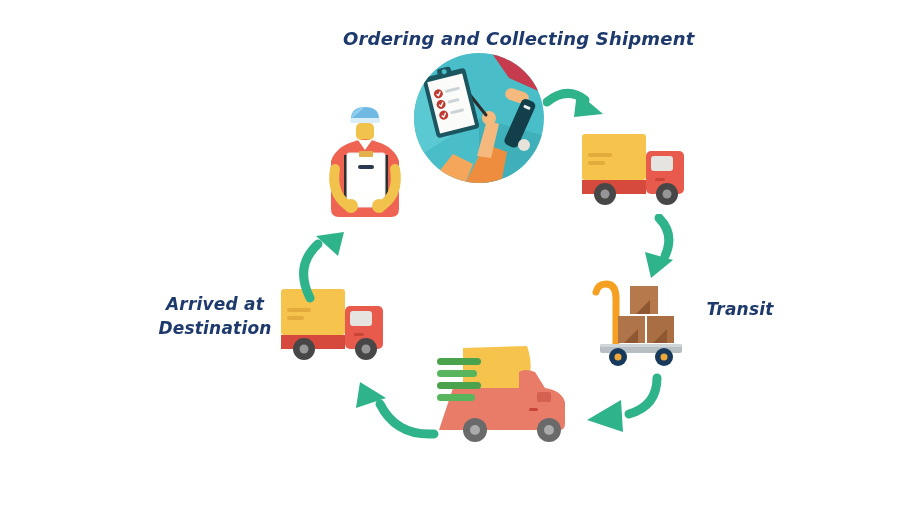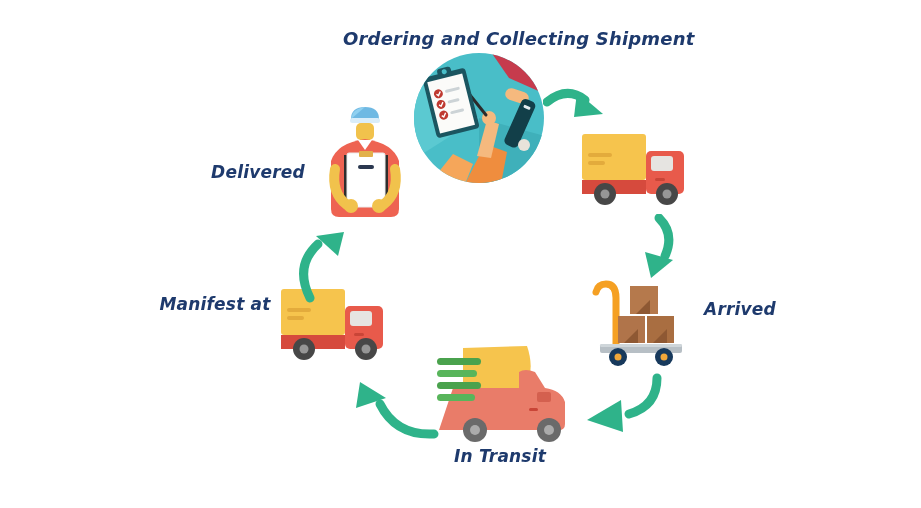--- a/index.html
+++ b/index.html
@@ -104,21 +104,21 @@
     <polygon points="65,71 79,57 79,71" fill="#8e5833"></polygon>
     <rect x="12" y="72" width="82" height="9" rx="2" fill="#b7bfc5"></rect>
     <rect x="12" y="72" width="82" height="3" rx="1.5" fill="#cfd6da"></rect>
     <circle cx="30" cy="85" r="9" fill="#17395c"></circle>
       <circle cx="30" cy="85" r="3.5" fill="#f0a73a"></circle>
     <circle cx="76" cy="85" r="9" fill="#17395c"></circle>
       <circle cx="76" cy="85" r="3.5" fill="#f0a73a"></circle>
   </svg>
 
   <div class="stage-label center" style="left:630px;top:297px;width:130px;">
-    <span>Arrived</span>
+    <span>Transit</span>
   </div>
 
   <svg class="illus" style="left:536px;top:372px;" width="86" height="62" viewBox="0 0 86 62">
     <path d="M76,6 Q76,34 48,42" stroke="#2fb38a" stroke-width="9" fill="none" stroke-linecap="round"></path>
     <polygon points="40,28 42,60 6,48" fill="#2fb38a"></polygon>
   </svg>
 
   <svg class="illus" style="left:388px;top:342px;" width="142" height="100" viewBox="0 0 142 100">
     <path d="M30,6 L94,4 Q103,30 90,50 Q70,58 30,56 Z" fill="#f6c44d"></path>
     <path d="M6,88 L20,46 L86,46 L86,30 Q92,26 102,30 L112,46 Q128,48 132,60 L132,82 Q132,88 126,88 Z" fill="#e97c69"></path>
@@ -127,21 +127,20 @@
     <rect x="4" y="16" width="44" height="7" rx="3.5" fill="#4aa24d"></rect>
     <rect x="4" y="28" width="40" height="7" rx="3.5" fill="#58b55b"></rect>
     <rect x="4" y="40" width="44" height="7" rx="3.5" fill="#4aa24d"></rect>
     <rect x="4" y="52" width="38" height="7" rx="3.5" fill="#58b55b"></rect>
     <circle cx="42" cy="88" r="12" fill="#6a6a6a"></circle>
       <circle cx="42" cy="88" r="5" fill="#ababab"></circle>
     <circle cx="116" cy="88" r="12" fill="#6a6a6a"></circle>
       <circle cx="116" cy="88" r="5" fill="#ababab"></circle>
   </svg>
 
-  <div class="stage-label center" style="left:390px;top:444px;width:130px;">In Transit</div>
 
   <svg class="illus" style="left:303px;top:370px;" width="94" height="72" viewBox="0 0 94 72">
     <path d="M86,64 Q48,66 32,34" stroke="#2fb38a" stroke-width="9" fill="none" stroke-linecap="round"></path>
     <polygon points="12,12 8,38 38,28" fill="#2fb38a"></polygon>
   </svg>
 
   <svg class="illus" style="left:233px;top:286px;" width="108" height="78" viewBox="0 0 108 78">
     <rect x="3" y="3" width="64" height="46" rx="3" fill="#f6c44d"></rect>
     <rect x="9" y="22" width="24" height="4" rx="2" fill="#e3ab3c"></rect>
     <rect x="9" y="30" width="17" height="4" rx="2" fill="#e3ab3c"></rect>
@@ -149,21 +148,22 @@
     <rect x="67" y="20" width="38" height="43" rx="5" fill="#e85a4b"></rect>
     <rect x="72" y="25" width="22" height="15" rx="3" fill="#e6e4e1"></rect>
     <rect x="76" y="47" width="10" height="3" rx="1.5" fill="#c94537"></rect>
     <circle cx="26" cy="63" r="11" fill="#474747"></circle>
       <circle cx="26" cy="63" r="4.5" fill="#969696"></circle>
     <circle cx="88" cy="63" r="11" fill="#474747"></circle>
       <circle cx="88" cy="63" r="4.5" fill="#969696"></circle>
   </svg>
 
   <div class="stage-label center" style="left:105px;top:292px;width:130px;">
-    <span>Manifest at</span>
+    <span>Arrived at</span>
+    <span>Destination</span>
   </div>
 
   <svg class="illus" style="left:243px;top:224px;" width="72" height="80" viewBox="0 0 72 80">
     <path d="M22,74 Q6,42 30,20" stroke="#2fb38a" stroke-width="9" fill="none" stroke-linecap="round"></path>
     <polygon points="56,8 50,32 28,12" fill="#2fb38a"></polygon>
   </svg>
 
   <svg class="illus" style="left:272px;top:103px;" width="96" height="145" viewBox="0 0 96 145">
     <path d="M34,16 Q34,4 48,4 Q62,4 62,16 Z" fill="#6fb9e3"></path>
     <path d="M36,10 Q40,5 48,4 L34,16 Z" fill="#8fd0f0"></path>
@@ -175,15 +175,14 @@
     <rect x="27" y="52" width="44" height="50" fill="#2e2e2e"></rect>
     <rect x="30" y="50" width="38" height="54" rx="2" fill="#ffffff" stroke="#ececec"></rect>
     <rect x="42" y="48" width="14" height="6" rx="1" fill="#e2b14b"></rect>
     <rect x="41" y="62" width="16" height="4" rx="2" fill="#2b3850"></rect>
     <path d="M18,66 Q14,90 30,102" stroke="#f1c24c" stroke-width="10" fill="none" stroke-linecap="round"></path>
     <path d="M78,66 Q82,90 66,102" stroke="#f1c24c" stroke-width="10" fill="none" stroke-linecap="round"></path>
     <circle cx="34" cy="103" r="7" fill="#f1c24c"></circle>
     <circle cx="62" cy="103" r="7" fill="#f1c24c"></circle>
   </svg>
 
-  <div class="stage-label center" style="left:153px;top:160px;width:120px;">Delivered</div>
 
 </div>
 
 </body></html>

